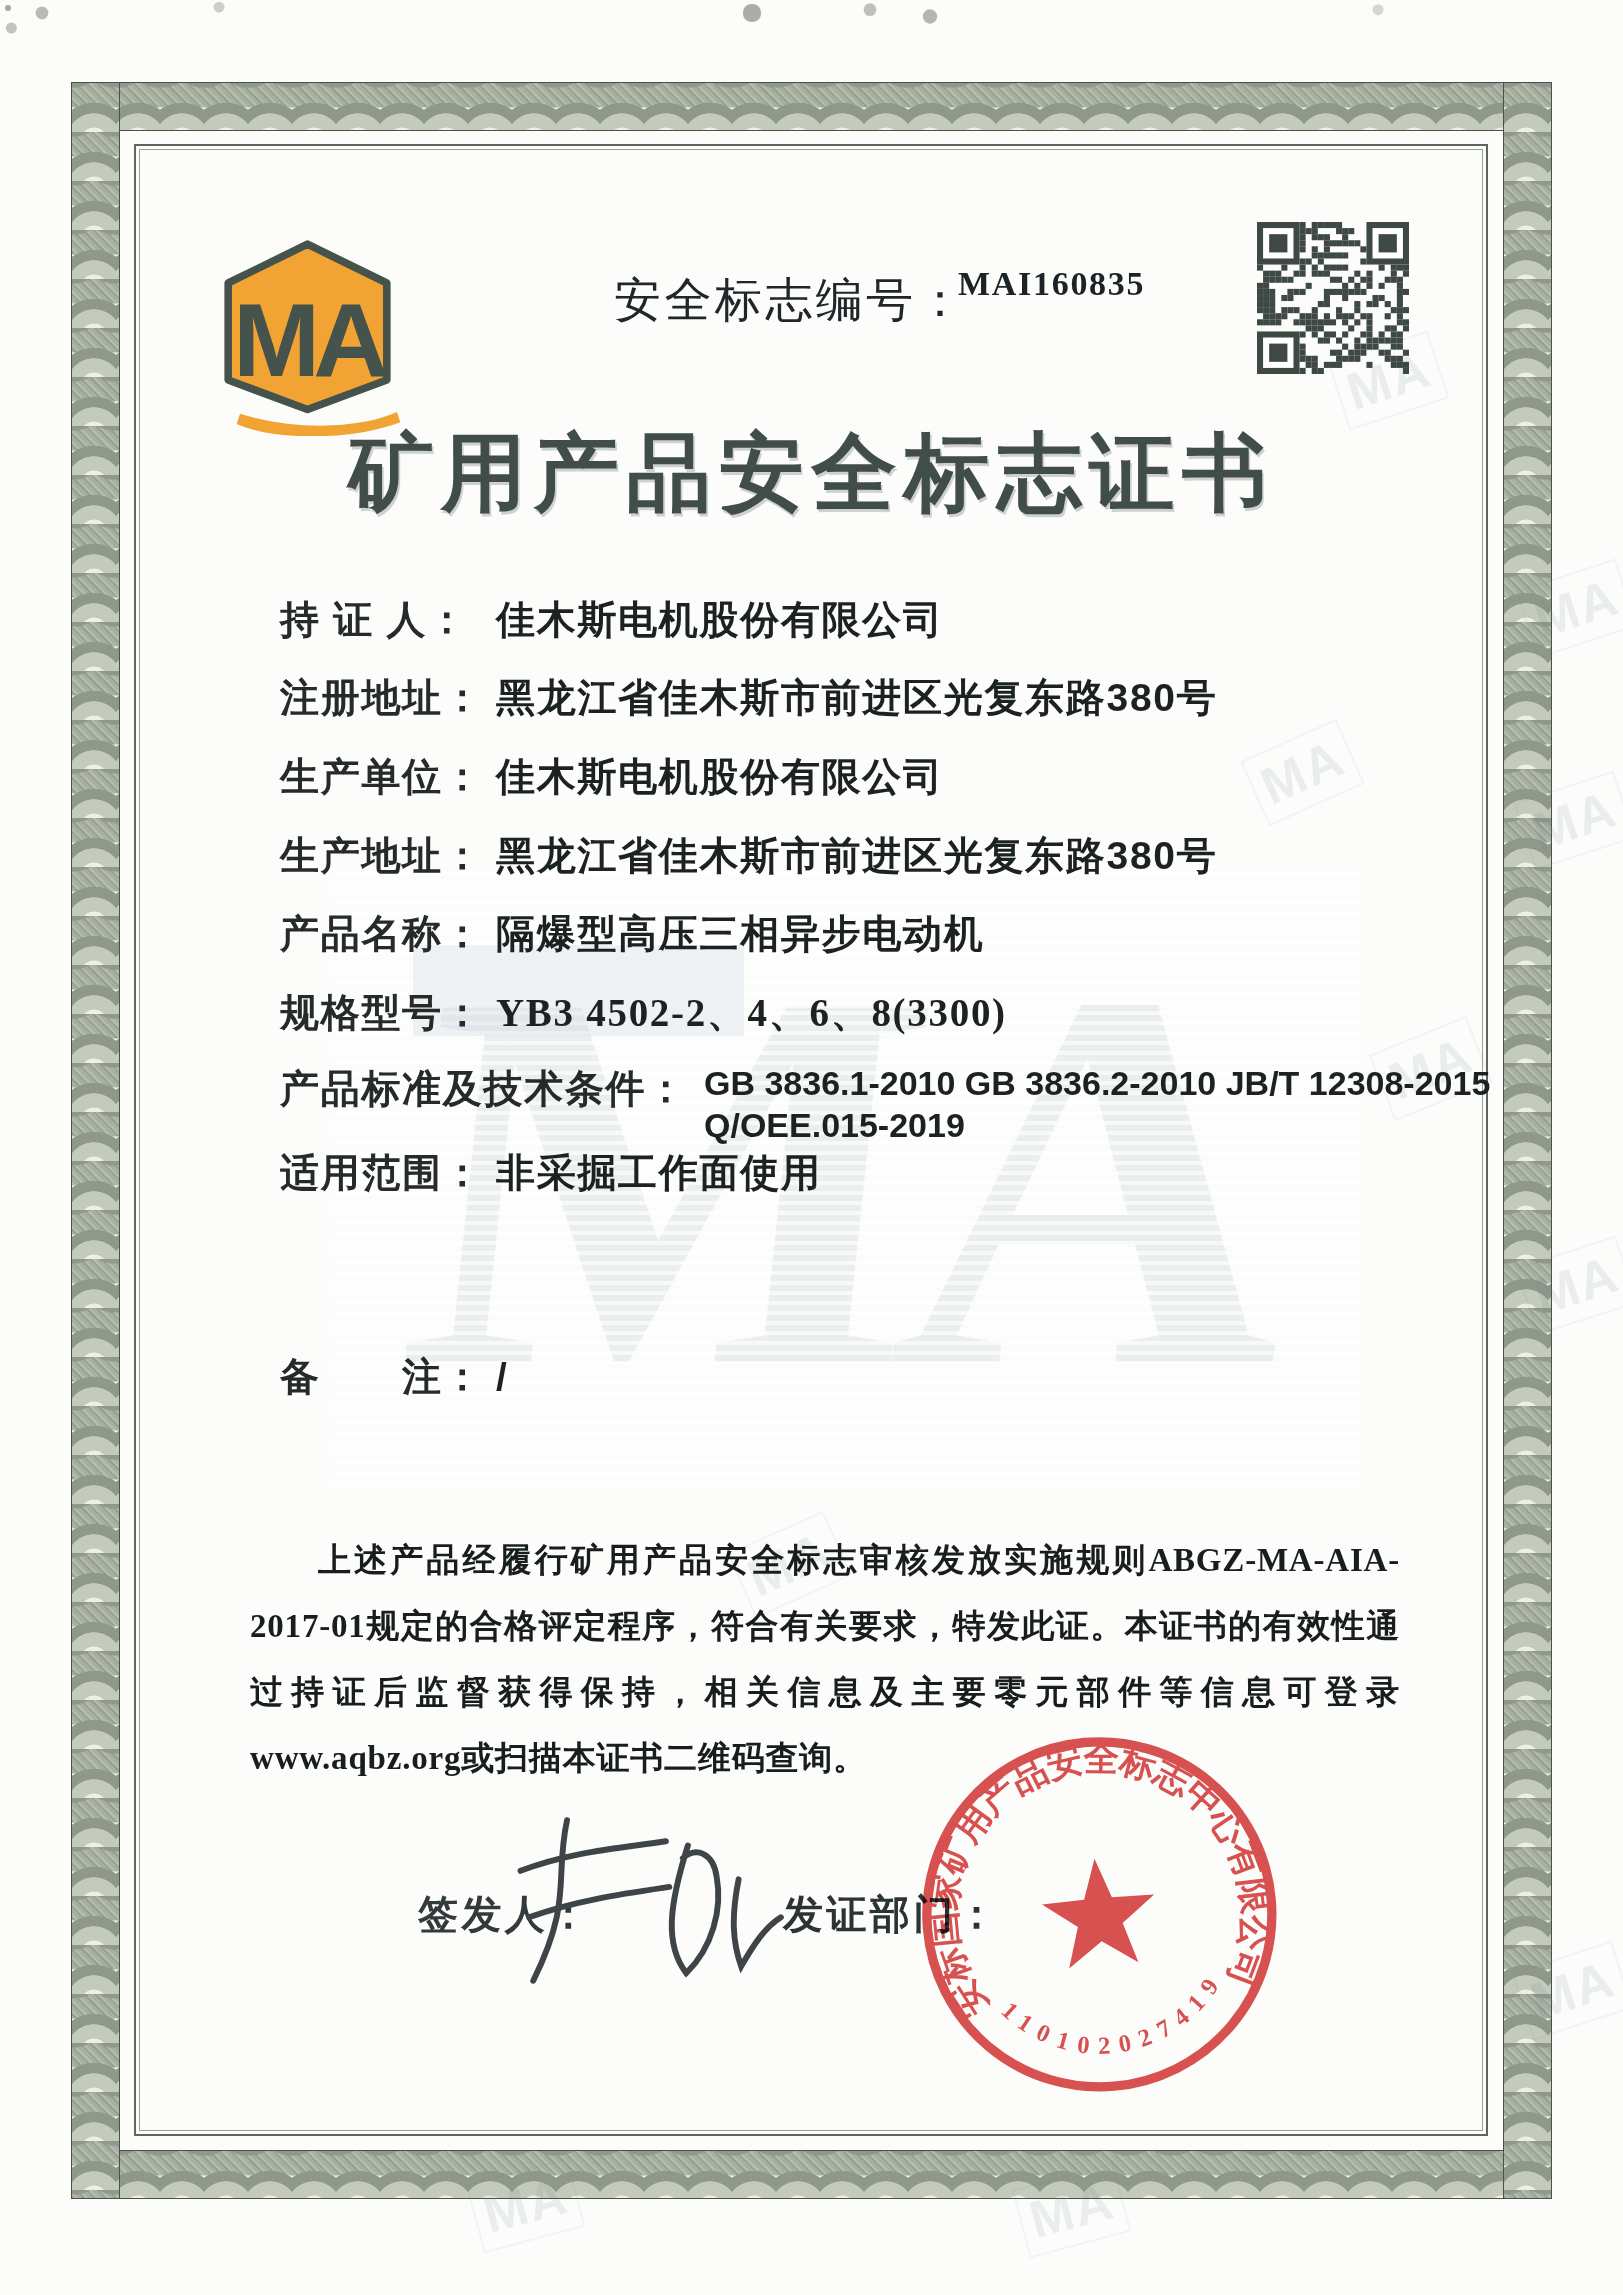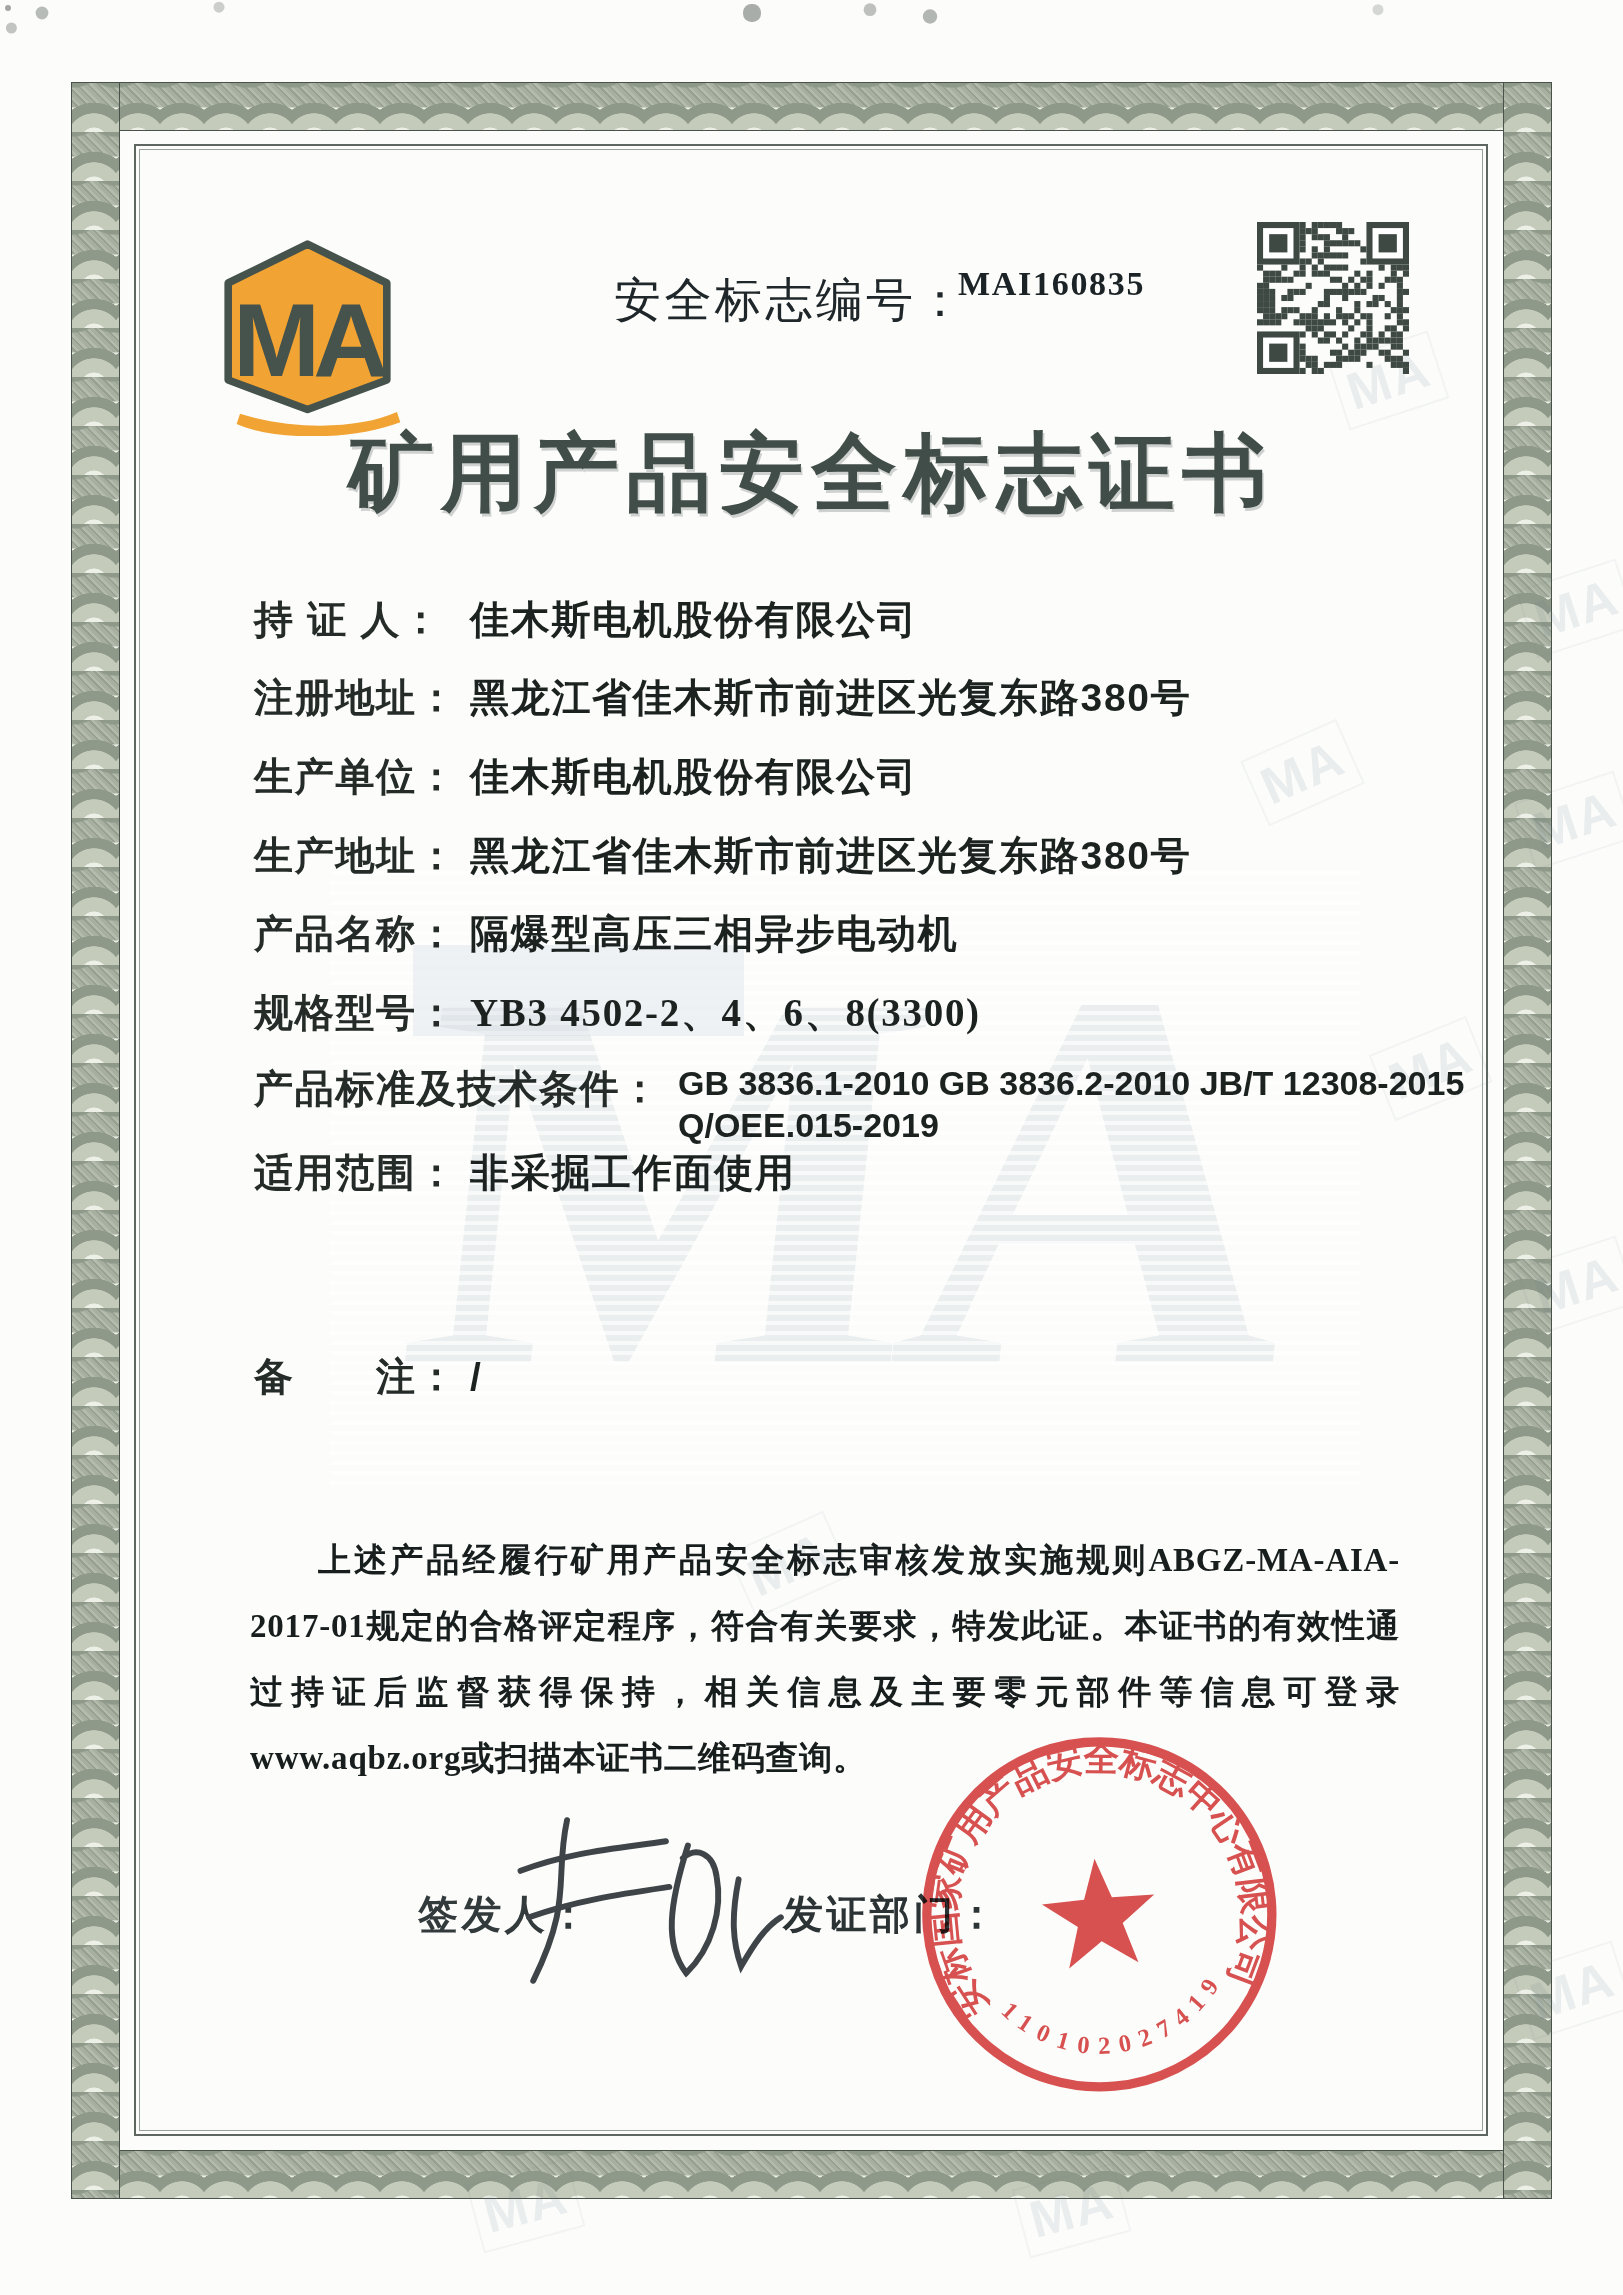--- a/index.html
+++ b/index.html
@@ -76,21 +76,21 @@
 
   .title{
     left:0;top:416px;width:100%;text-align:center;
     font-family:"Liberation Serif",serif;font-weight:700;font-size:85px;
     letter-spacing:7.6px;color:#414d48;text-shadow:1.7px 2.5px 0 rgba(45,55,50,.22);
     white-space:nowrap;
   }
 
   
   .rows{left:254px;top:0;width:1234px;height:1437px;}
-  .row{position:absolute;font-size:39px;font-weight:700;white-space:nowrap;color:#1b2220;}
+  .row{position:absolute;font-size:39px;font-weight:700;white-space:nowrap;color:#1b2220;margin-left:26px;}
   .row .lbl{display:inline-block;min-width:216px;letter-spacing:1.7px;color:#242b28;}
   .row .val{letter-spacing:1.7px;}
   .num{font-family:"Liberation Serif",serif;letter-spacing:0.8px;}
   .r0{top:593px;} .r1{top:671px;} .r2{top:750px;} .r3{top:829px;} .r4{top:907px;}
   .r5{top:986px;} .r6{top:1062px;} .r7{top:1146px;} .r8{top:1225px;} .r9{top:1350px;}
   .r6 .lbl{min-width:0;margin-right:17px;}
   .r6 .vals{display:inline-block;vertical-align:top;font-size:34px;line-height:42px;letter-spacing:0;}
   .r8 .lbl2{position:absolute;left:626px;letter-spacing:1.7px;color:#242b28;}
   .r8 .val2{position:absolute;left:849px;}
 

